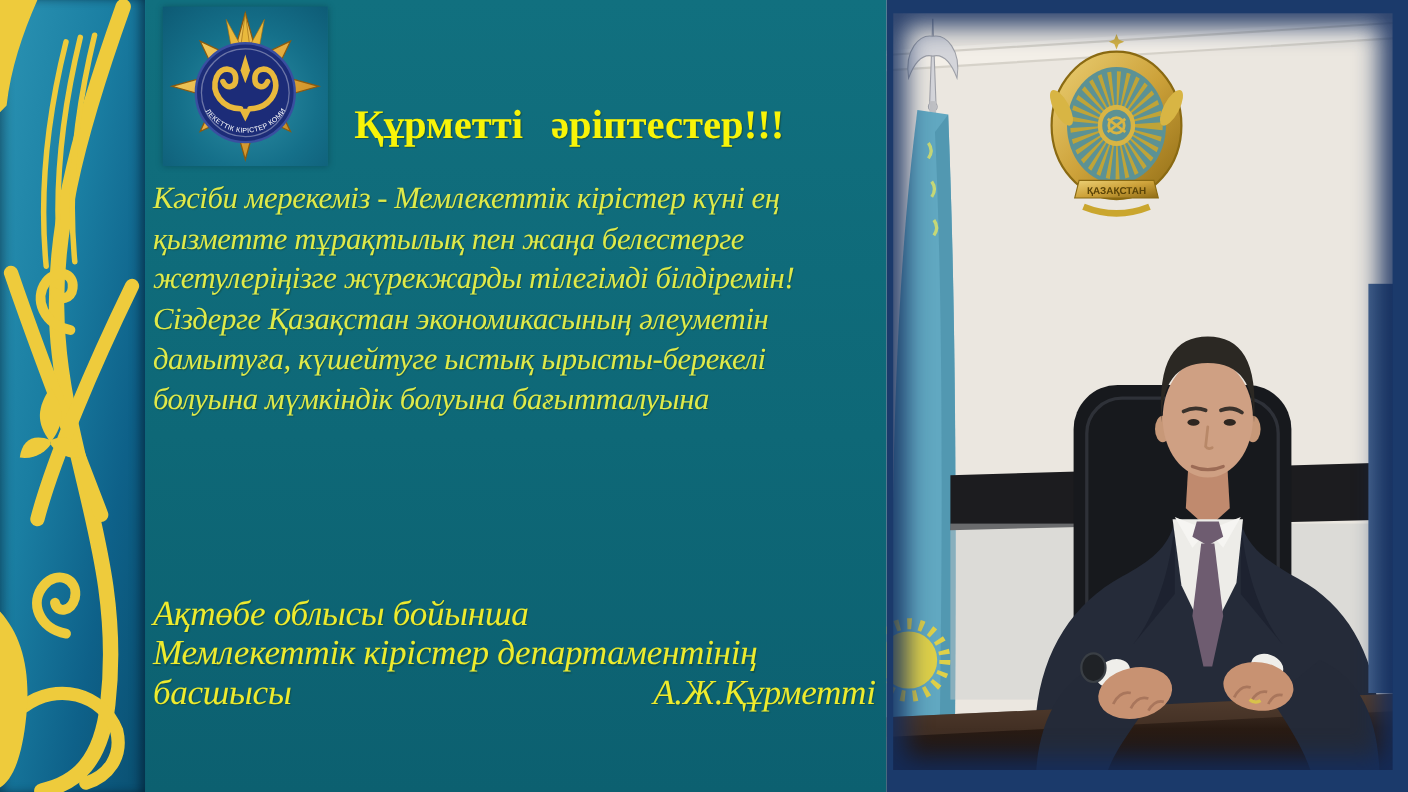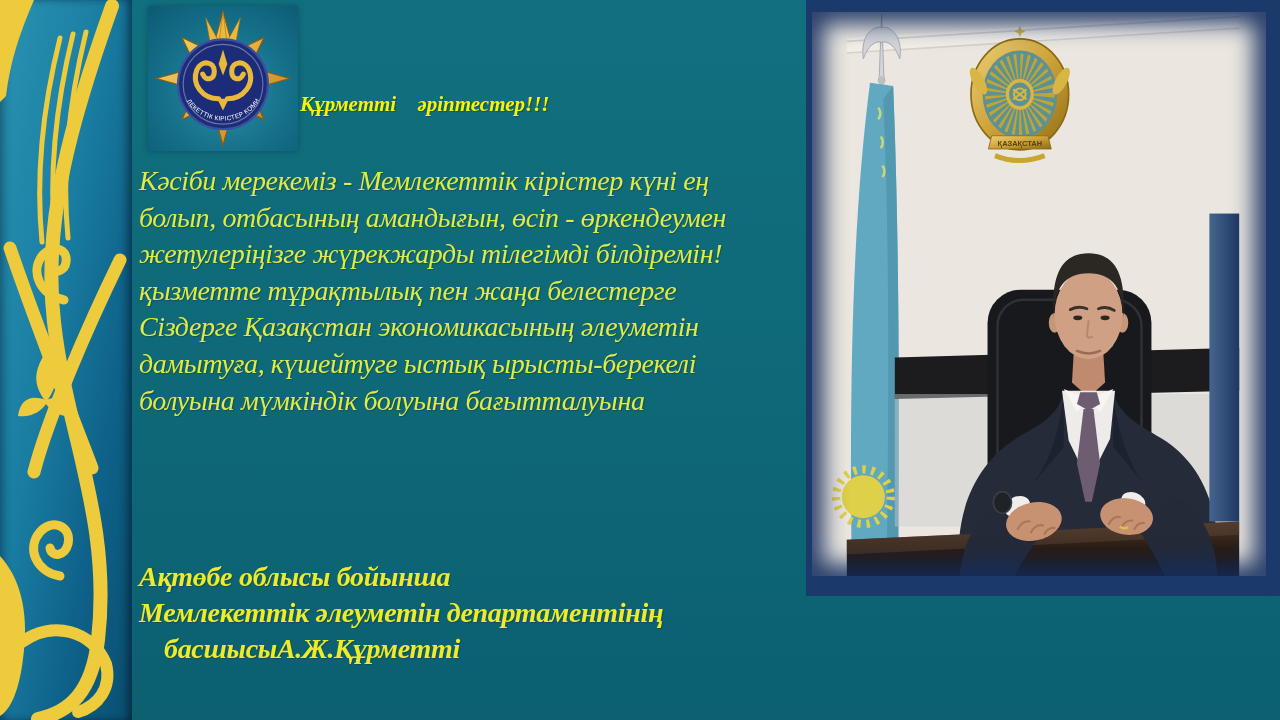--- a/index.html
+++ b/index.html
@@ -17,40 +17,40 @@
   .ornament svg{display:block;width:100%;height:100%;}
   
   .logo{
     position:absolute;left:148px;top:6px;width:150px;height:145px;
     background:radial-gradient(circle at 52% 58%, #2e8fa6 0%, #15708a 55%, #0d5a74 100%);
     box-shadow:0 0 6px rgba(0,30,40,.35);
   }
   .logo svg{display:block;width:100%;height:100%;}
   
   .title{
-    position:absolute;left:300px;top:92px;width:500px;
-    font-size:21px;font-weight:bold;font-style:italic;color:#f8f408;
+    position:absolute;left:322px;top:92px;width:500px;
+    font-size:37px;font-weight:bold;color:#f8f408;
     word-spacing:16px;white-space:nowrap;text-shadow:1px 1px 1px rgba(20,60,40,.5);
   }
   .message{
     position:absolute;left:139px;top:163px;width:672px;
     font-size:28px;font-weight:normal;font-style:italic;color:#e0ea49;
     line-height:36.6px;letter-spacing:-0.4px;
     text-shadow:1px 1px 1px rgba(20,60,40,.45);
   }
   .message div{white-space:nowrap;}
   .signature{
-    position:absolute;left:139px;top:559px;width:657px;
-    font-size:28px;font-weight:bold;font-style:italic;color:#eeeb2d;
+    position:absolute;left:139px;top:539px;width:657px;
+    font-size:32px;font-weight:normal;font-style:italic;color:#eeeb2d;
     line-height:36.2px;letter-spacing:-0.3px;
     text-shadow:1px 1px 1px rgba(20,60,40,.45);
   }
-  .signature .row{display:flex;white-space:nowrap;margin-left:25px;}
-  
-  .photo{position:absolute;left:806px;top:0;width:474px;height:596px;background:#ebe7e0;}
+  .signature .row{display:flex;justify-content:space-between;white-space:nowrap;}
+  
+  .photo{position:absolute;left:806px;top:0;width:474px;height:720px;background:#ebe7e0;}
   .photo svg{display:block;width:100%;height:100%;}
   .photo-frame{
     position:absolute;inset:0;pointer-events:none;box-sizing:border-box;
     border-style:solid;border-color:#1b3a6b;
     border-width:12px 14px 20px 6px;
     box-shadow:inset 0 0 22px 12px rgba(20,46,94,.9);
   }
 </style>
 </head>
 <body>
@@ -107,31 +107,30 @@
       <text font-size="4.4" fill="#ffffff" letter-spacing="0.2" font-family="Liberation Sans, DejaVu Sans, sans-serif">
         <textPath href="#arcb" startOffset="50%" text-anchor="middle">МЕМЛЕКЕТТІК КІРІСТЕР КОМИТЕТІ</textPath>
       </text>
     </svg>
   </div>
 
   <div class="title">Құрметті әріптестер!!!</div>
 
   <div class="message">
     <div>Кәсіби мерекеміз - Мемлекеттік кірістер күні ең</div>
-    <div>болып, отбасының амандығын, өсіп - өркендеумен</div>
+    <div>қызметте тұрақтылық пен жаңа белестерге</div>
     <div>жетулеріңізге жүрекжарды тілегімді білдіремін!</div>
-    <div>қызметте тұрақтылық пен жаңа белестерге</div>
     <div>Сіздерге Қазақстан экономикасының әлеуметін</div>
     <div>дамытуға, күшейтуге ыстық ырысты-берекелі</div>
     <div>болуына мүмкіндік болуына бағытталуына</div>
   </div>
 
   <div class="signature">
     <div>Ақтөбе облысы бойынша</div>
-    <div>Мемлекеттік әлеуметін департаментінің</div>
+    <div>Мемлекеттік кірістер департаментінің</div>
     <div class="row">
       <span>басшысы</span>
       <span>А.Ж.Құрметті</span>
     </div>
   </div>
 
   <div class="photo">
     <svg viewBox="0 0 474 720">
       <defs>
         <linearGradient id="embGold" x1="0" y1="0" x2="1" y2="1">

